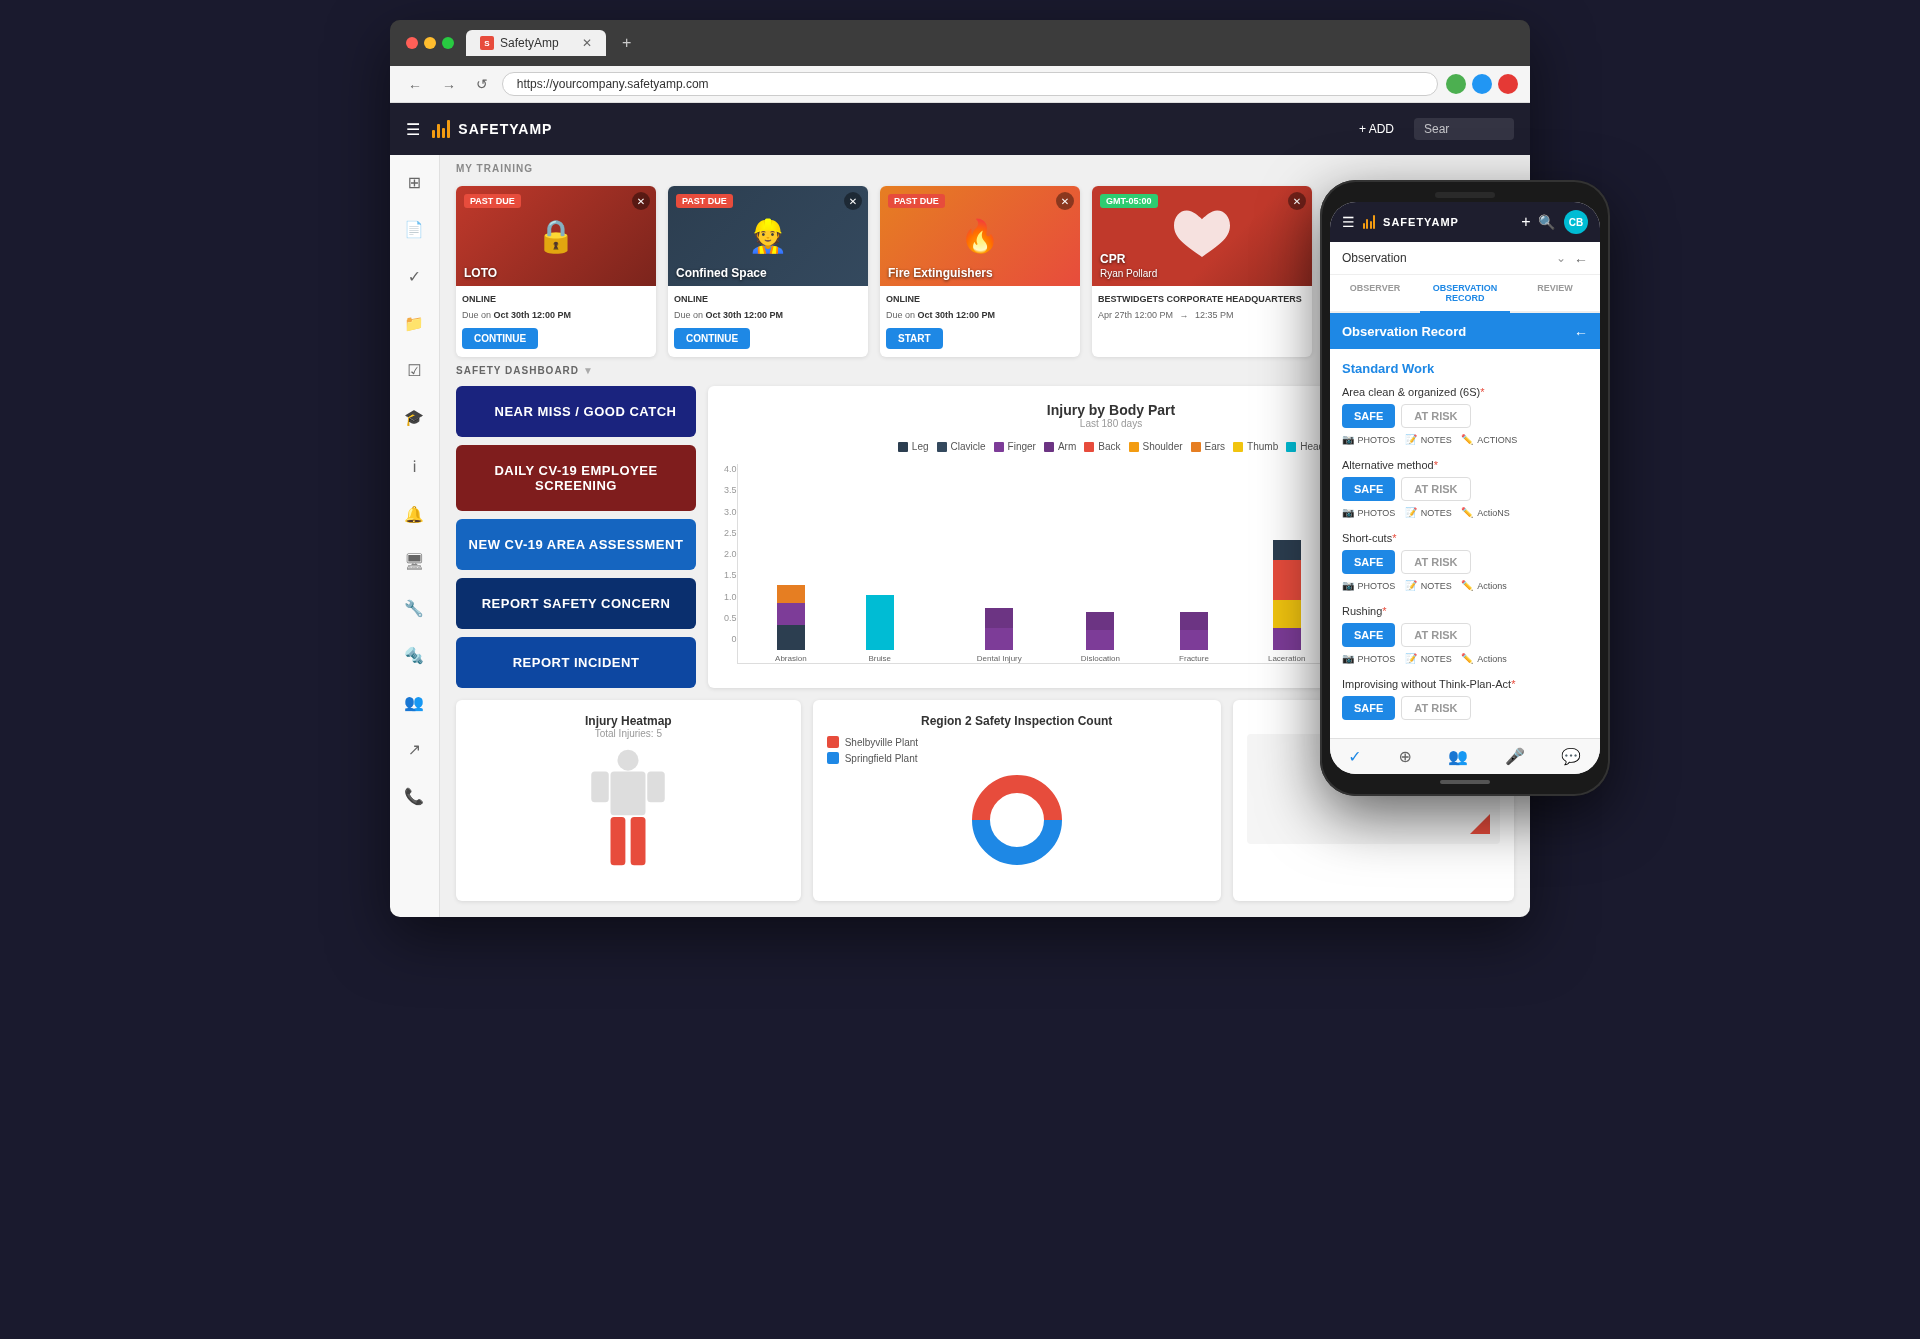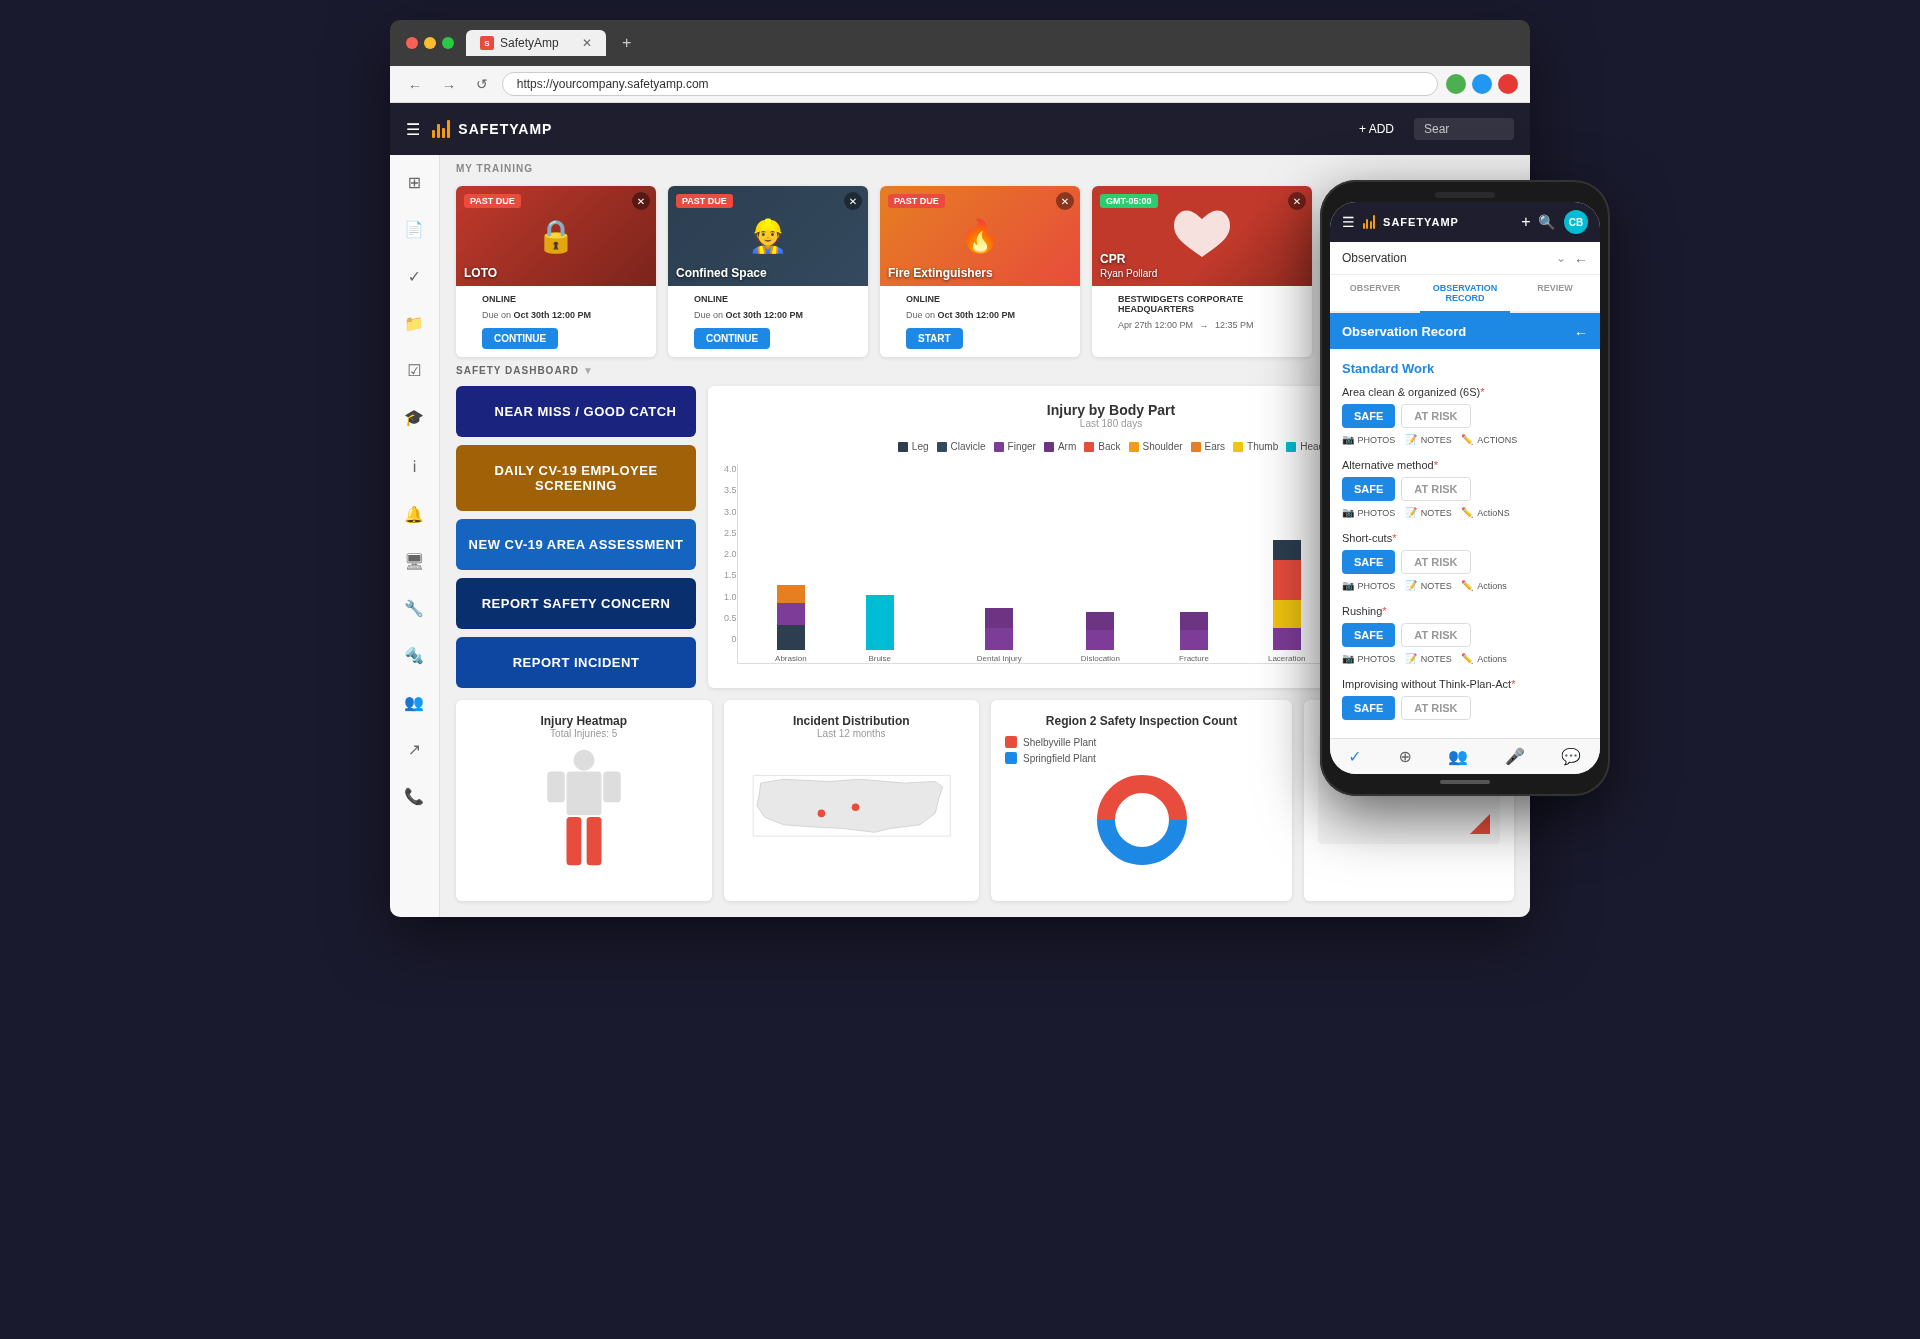--- a/index.html
+++ b/index.html
@@ -40,36 +40,36 @@
 
     
     .section-label { font-size: 10px; color: #888; font-weight: 600; letter-spacing: 1px; padding: 8px 16px 4px; text-transform: uppercase; }
     .training-cards { display: flex; gap: 12px; padding: 8px 16px; overflow-x: auto; }
     .training-card { background: white; border-radius: 6px; overflow: hidden; width: 200px; flex-shrink: 0; box-shadow: 0 1px 4px rgba(0,0,0,0.1); }
     .training-card-img { position: relative; height: 100px; overflow: hidden; }
     .badge-past-due { position: absolute; top: 8px; left: 8px; background: #e74c3c; color: white; font-size: 9px; font-weight: bold; padding: 2px 6px; border-radius: 3px; text-transform: uppercase; }
     .badge-gmt { position: absolute; top: 8px; left: 8px; background: #2ecc71; color: white; font-size: 9px; font-weight: bold; padding: 2px 6px; border-radius: 3px; }
     .card-close { position: absolute; top: 6px; right: 6px; color: white; background: rgba(0,0,0,0.4); border-radius: 50%; width: 18px; height: 18px; display: flex; align-items: center; justify-content: center; font-size: 10px; cursor: pointer; }
     .training-card-title { position: absolute; bottom: 6px; left: 8px; color: white; font-size: 12px; font-weight: bold; text-shadow: 0 1px 3px rgba(0,0,0,0.7); }
-    .training-card-body { padding: 8px 26px; }
+    .training-card-body { padding: 8px 6px; }
     .card-type { font-size: 9px; font-weight: bold; color: #333; text-transform: uppercase; }
     .card-due { font-size: 9px; color: #666; margin-top: 6px; }
     .card-due-date { color: #333; font-weight: 600; }
     .card-btn { margin-top: 8px; padding: 5px 12px; border: none; border-radius: 4px; font-size: 10px; font-weight: bold; cursor: pointer; text-transform: uppercase; }
     .btn-continue { background: #1e88e5; color: white; }
     .btn-start { background: #1e88e5; color: white; }
 
     
     .dashboard-section { padding: 0 16px 16px; }
     .dashboard-label { font-size: 10px; color: #666; font-weight: 600; letter-spacing: 1px; text-transform: uppercase; margin-bottom: 10px; display: flex; align-items: center; gap: 4px; }
     .dashboard-grid { display: flex; gap: 12px; }
     .action-buttons { display: flex; flex-direction: column; gap: 8px; width: 240px; flex-shrink: 0; }
     .action-btn { padding: 18px 12px; border: none; border-radius: 6px; font-size: 13px; font-weight: bold; color: white; cursor: pointer; text-align: center; text-transform: uppercase; letter-spacing: 0.5px; }
     .btn-dark-blue { background: #1a237e; padding-left: 31px; }
-    .btn-red { background: #a16207; }
+    .btn-red { background: #7f1d1d; }
     .btn-medium-blue { background: #1565c0; }
     .btn-navy { background: #0d47a1; }
     .btn-dark-navy { background: #0a2f6e; }
 
     
     .chart-container { background: white; border-radius: 6px; flex: 1; padding: 16px; box-shadow: 0 1px 4px rgba(0,0,0,0.1); }
     .chart-title { font-size: 14px; font-weight: 600; color: #333; text-align: center; }
     .chart-subtitle { font-size: 10px; color: #999; text-align: center; margin-bottom: 12px; }
     .chart-legend { display: flex; flex-wrap: wrap; gap: 8px; justify-content: center; margin-bottom: 12px; }
     .legend-item { display: flex; align-items: center; gap: 4px; font-size: 10px; color: #555; }
@@ -445,33 +445,20 @@
 
                       <rect x="8" y="28" width="20" height="35" rx="4" fill="#ddd"></rect>
                       <rect x="72" y="28" width="20" height="35" rx="4" fill="#ddd"></rect>
 
                       <rect x="30" y="80" width="17" height="55" rx="4" fill="#e74c3c"></rect>
                       <rect x="53" y="80" width="17" height="55" rx="4" fill="#e74c3c"></rect>
                     </svg>
                   </div>
                 </div>
 
-                <div class="mini-card">
-                  <div class="mini-card-title">Incident Distribution</div>
-                  <div class="mini-card-subtitle">Last 12 months</div>
-                  
-                  <svg width="100%" height="110" viewBox="0 0 300 130">
-                    <path d="M20,30 L280,30 L280,110 L20,110 Z" fill="none" stroke="#ddd" stroke-width="1"></path>
-
-                    <path d="M30,40 L60,35 L120,38 L160,35 L220,40 L260,38 L270,45 L265,60 L260,80 L240,95 L200,100 L180,105 L140,100 L100,98 L60,95 L35,85 L25,70 L28,55 Z" fill="#e8e8e8" stroke="#ccc" stroke-width="1"></path>
-
-                    <circle cx="110" cy="80" r="5" fill="#e74c3c"></circle>
-                    <circle cx="155" cy="72" r="5" fill="#e74c3c"></circle>
-                  </svg>
-                </div>
 
                 <div class="mini-card" style="flex:1.2;">
                   <div class="mini-card-title">Region 2 Safety Inspection Count</div>
                   <div class="legend-row">
                     <div class="legend-line">
                       <div class="legend-square" style="background:#e74c3c;"></div>
                       <span>Shelbyville Plant</span>
                     </div>
                     <div class="legend-line">
                       <div class="legend-square" style="background:#1e88e5;"></div>

